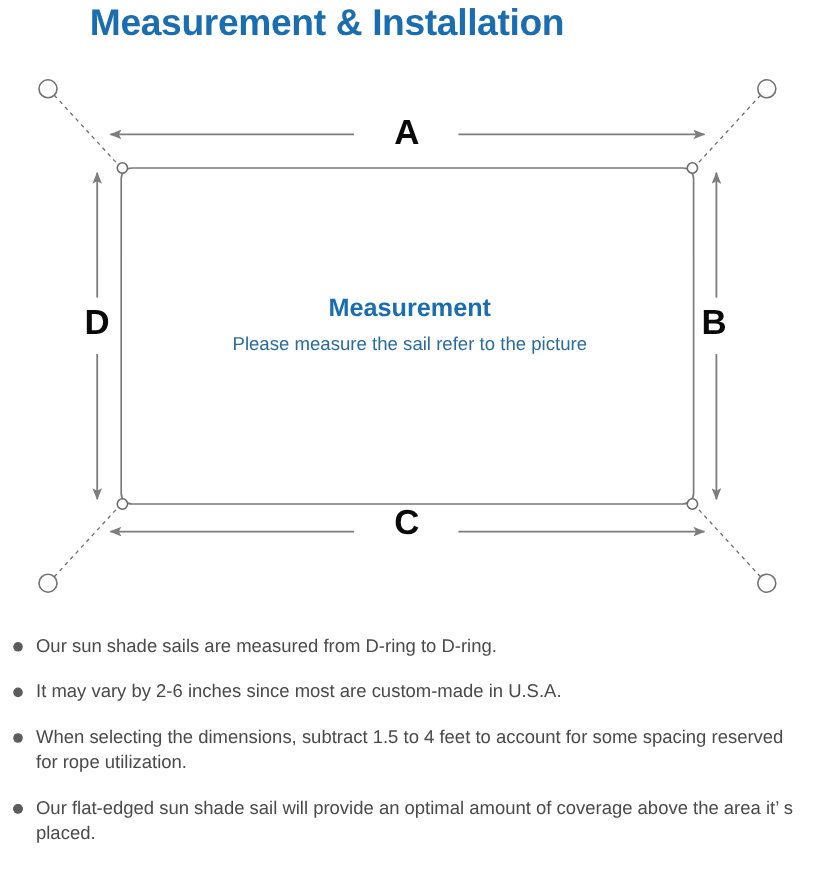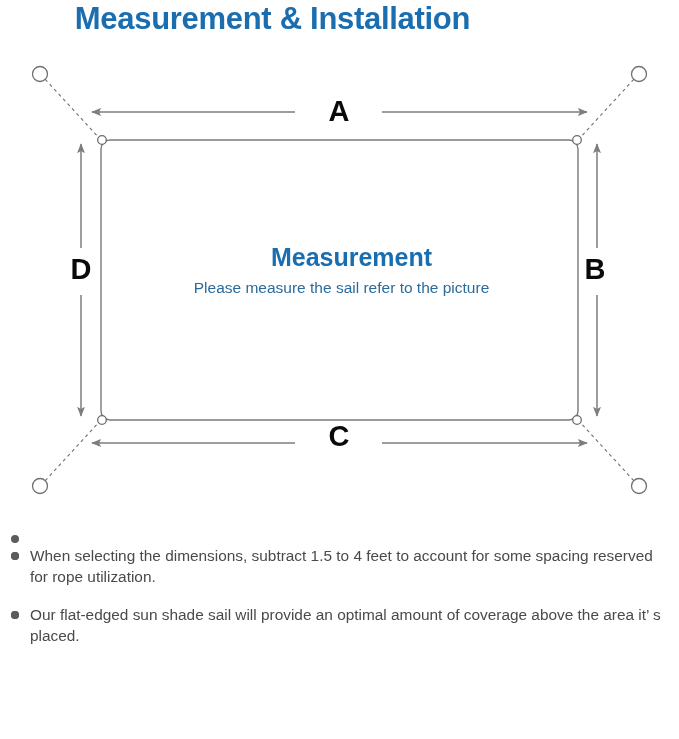--- a/index.html
+++ b/index.html
@@ -55,25 +55,25 @@
     text-align: center;
     white-space: nowrap;
   }
   #dim-label-a { left: 307px; top: 47px; width: 64px; }
   #dim-label-c { left: 307px; top: 372px; width: 64px; }
   #dim-label-d { left: 56px; top: 205px; width: 50px; }
   #dim-label-b { left: 570px; top: 205px; width: 50px; }
 
   #center-heading {
     position: absolute;
-    left: 114px;
+    left: 104px;
     top: 192px;
     width: 475px;
     text-align: center;
-    font-size: 25px;
+    font-size: 21px;
     font-weight: bold;
     color: #1a6eb0;
     line-height: 30px;
     white-space: nowrap;
   }
   #center-subtext {
     position: absolute;
     left: 100px;
     top: 228px;
     width: 483px;
@@ -181,24 +181,26 @@
   <div class="dim-label" id="dim-label-d">D</div>
 
   <div id="center-heading">Measurement</div>
   <div id="center-subtext">Please measure the sail refer to the picture</div>
 </div>
 
 <div id="notes">
 
   <div class="note-item">
     <span class="note-bullet"></span>
-  </div>
-
-  <div class="note-item">
-    <span class="note-bullet"></span>
+    <span>Our sun shade sails are measured from D-ring to D-ring.</span>
+  </div>
+
+  <div class="note-item">
+    <span class="note-bullet"></span>
+    <span>It may vary by 2-6 inches since most are custom-made in U.S.A.</span>
   </div>
 
   <div class="note-item">
     <span class="note-bullet"></span>
     <span>When selecting the dimensions, subtract 1.5 to 4 feet to account for some spacing reserved for rope utilization.</span>
   </div>
 
   <div class="note-item">
     <span class="note-bullet"></span>
   </div>

